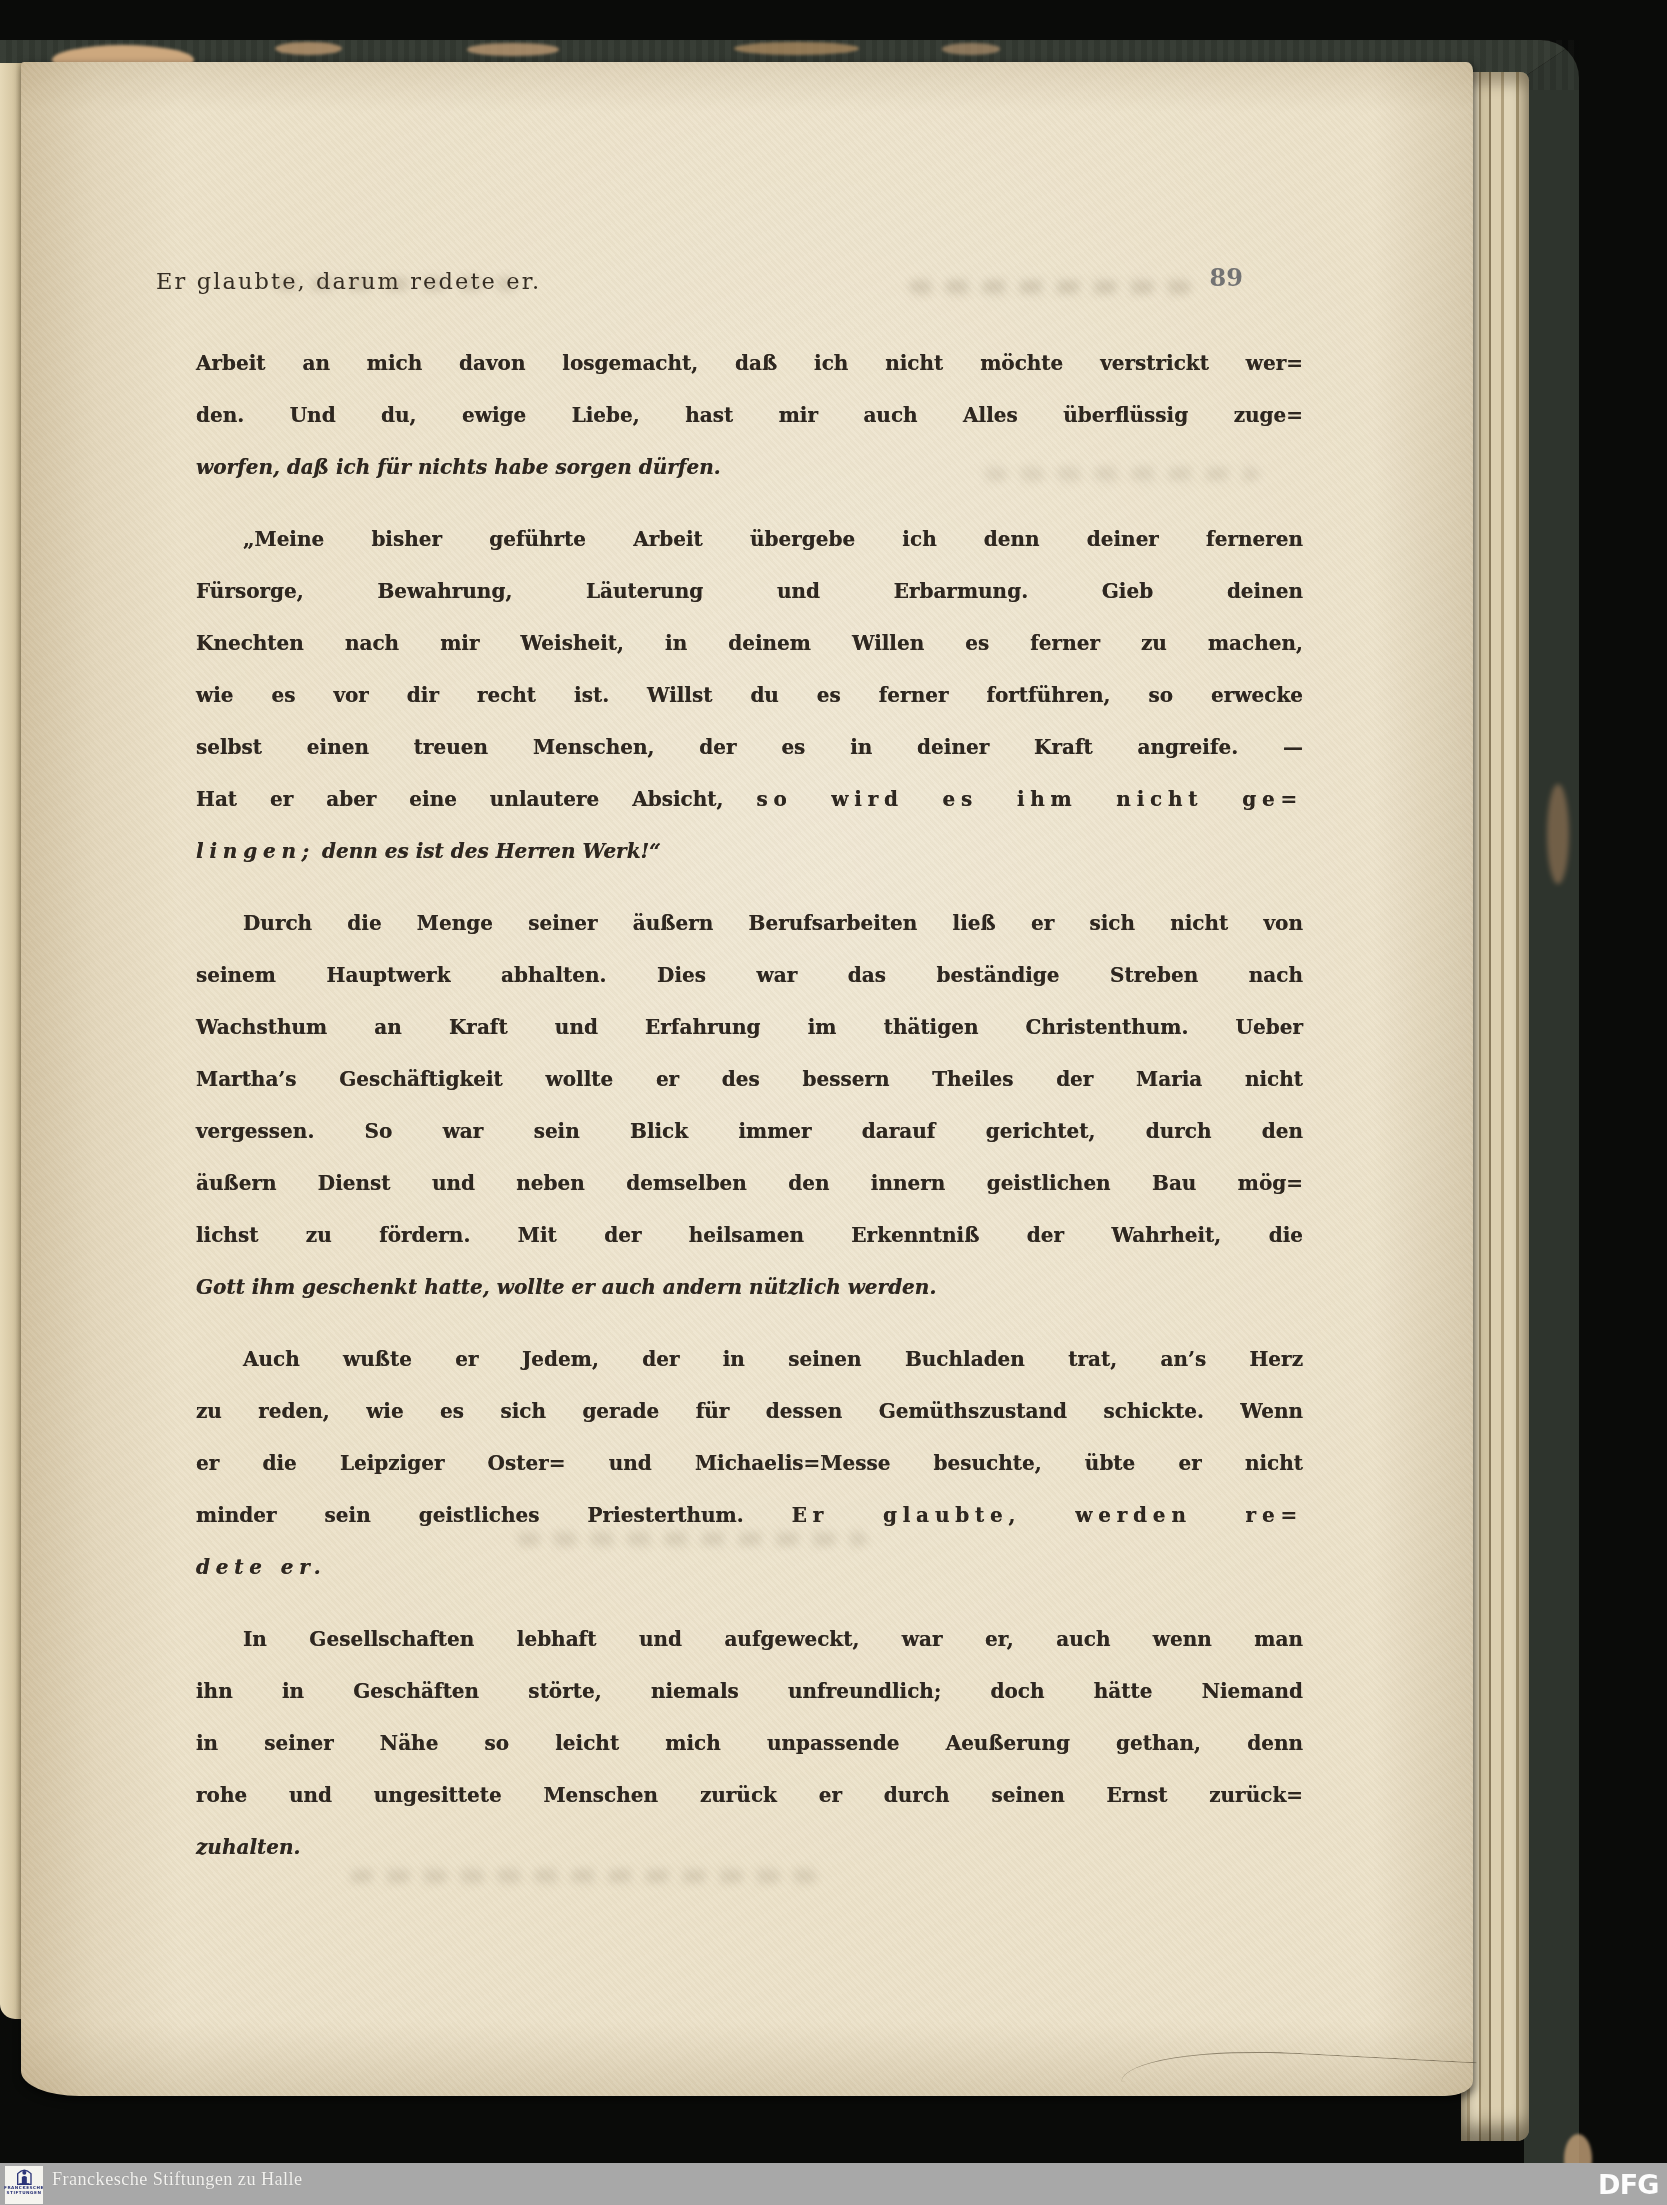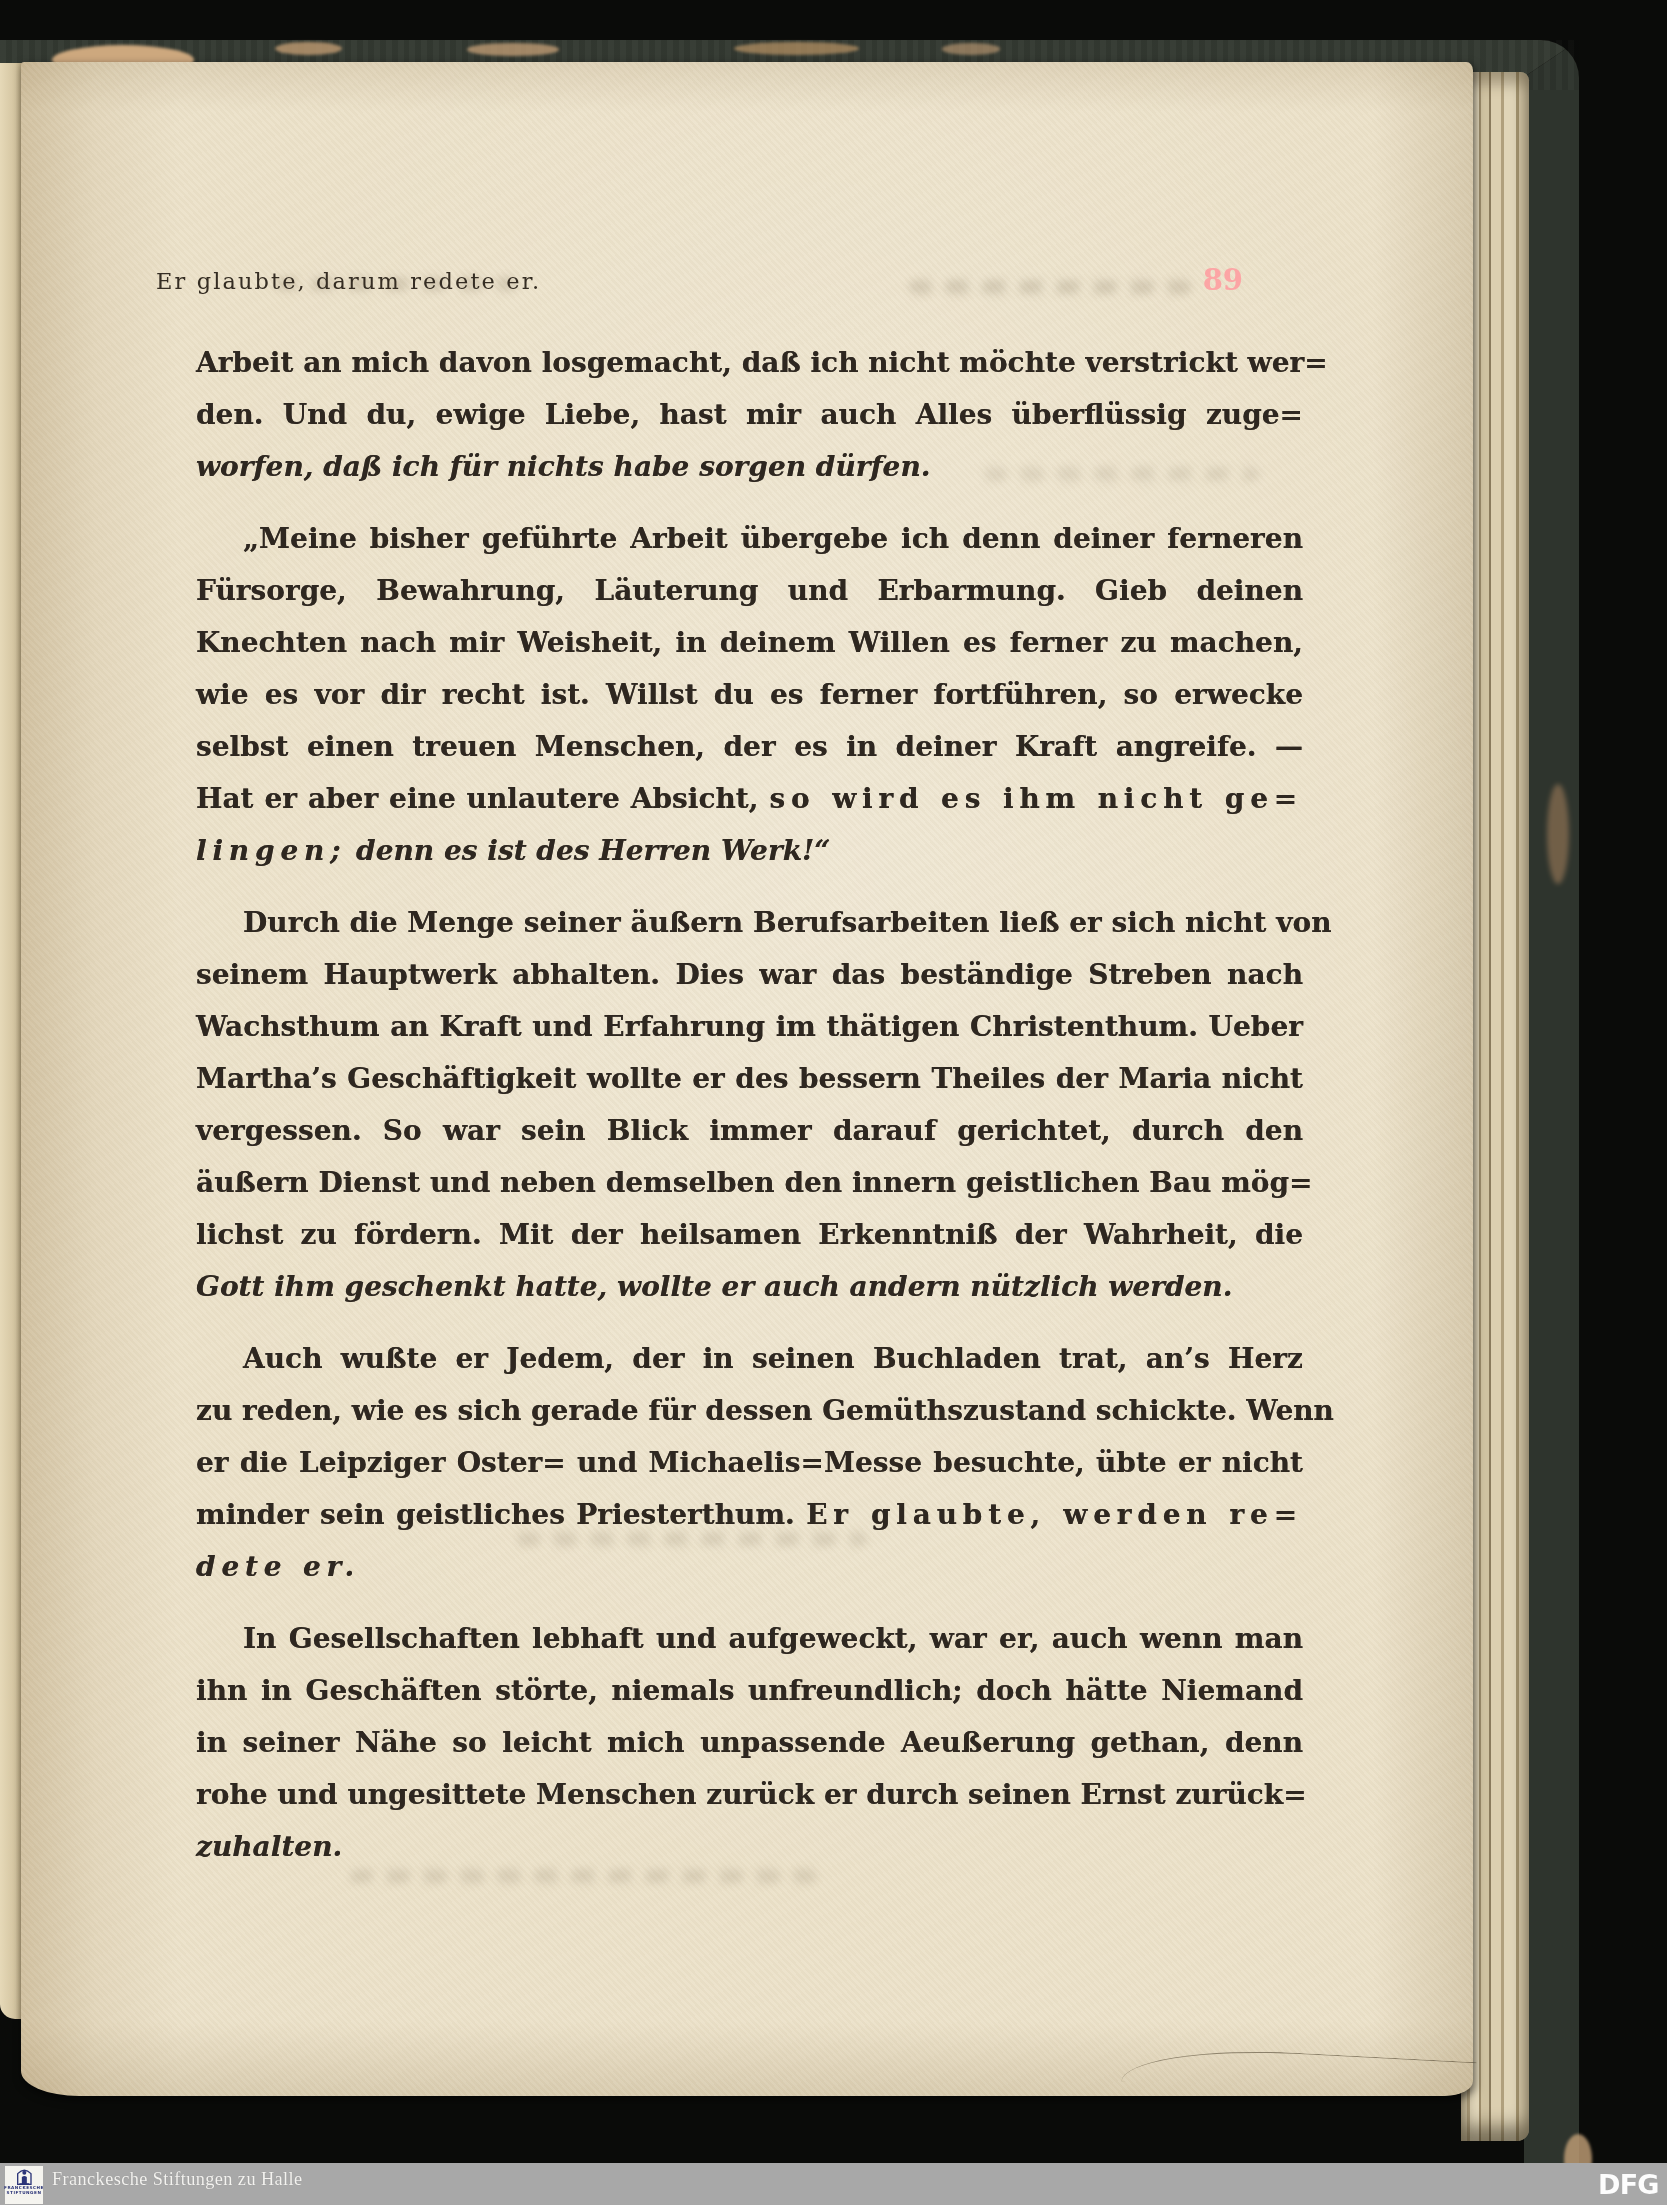--- a/index.html
+++ b/index.html
@@ -89,31 +89,31 @@
   .header-row{
     position:absolute;left:196px;top:268px;width:1105px;height:40px;
   }
   .running-title{
     position:absolute;left:0;right:0;
     transform:translateX(-40px);
     font-size:22.5px;letter-spacing:2.1px;color:#352d23;
   }
   .page-number{
     position:absolute;right:58px;top:-5px;
-    font-size:29px;font-weight:bold;color:#fca5a5;
+    font-size:24px;font-weight:bold;color:#737373;
   }
   
   .textblock{
     position:absolute;left:196px;top:337px;width:1107px;
     color:#2e2720;
   }
   .para{margin:0 0 20px 0;}
   .para:last-child{margin-bottom:0;}
   .tl{
-    font-size:28px;font-weight:bold;line-height:52px;height:52px;
+    font-size:20px;font-weight:bold;line-height:52px;height:52px;
     text-align:justify;text-align-last:justify;
     white-space:nowrap;overflow:visible;
     text-shadow:0 0 0.5px rgba(46,39,32,.7);
   }
   .tl.flow{white-space:normal;}
   .tl.last{text-align-last:left;font-style:italic;}
   .tl.indent{padding-left:47px;}
   .sp{letter-spacing:5.8px;}
   
   .footer-bar{

